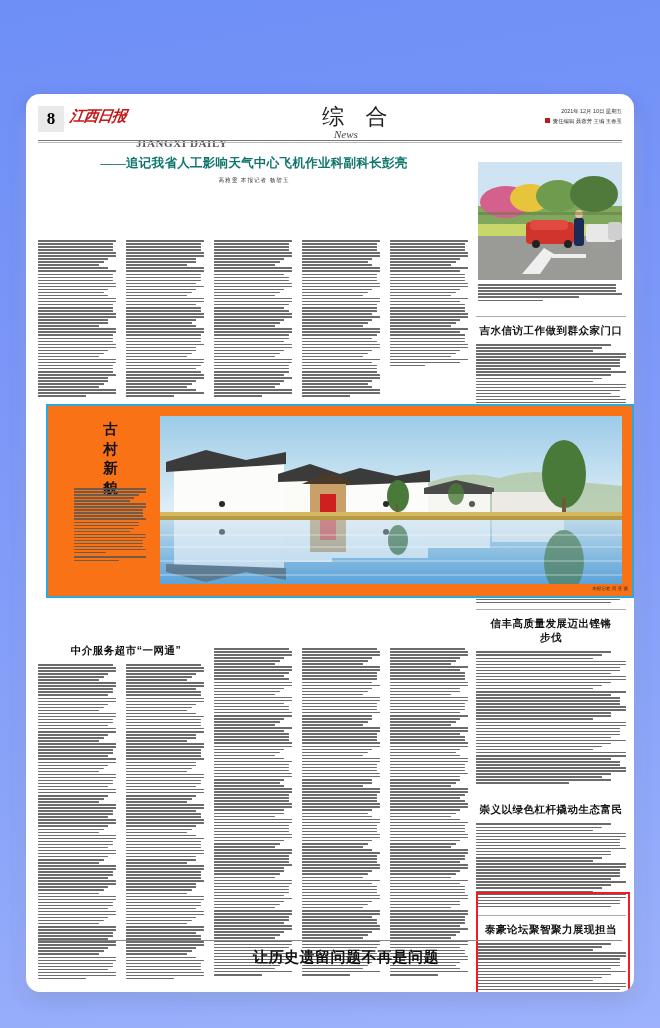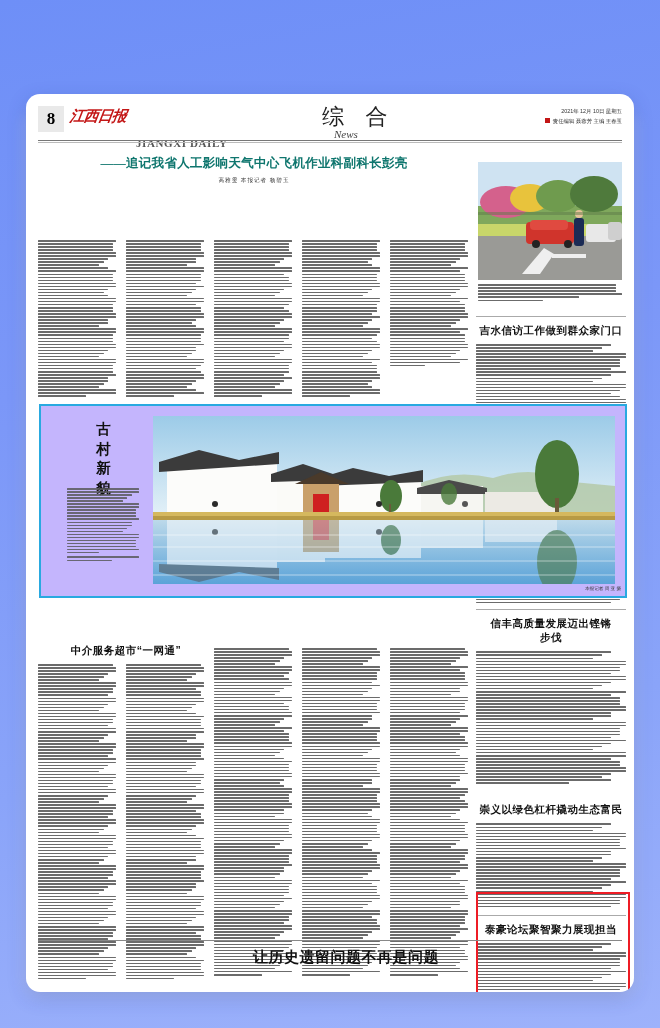--- a/index.html
+++ b/index.html
@@ -78,22 +78,22 @@
   .tx span.s84{width:84%}.tx span.s70{width:70%}
 
   
   .photo{background:#cfd8e6;overflow:hidden;position:relative;}
 
   .topphoto{position:absolute;left:440px;top:58px;width:144px;height:118px;}
   .topcap{position:absolute;left:440px;top:180px;width:144px;}
 
   
   .feature{
-    position:absolute;left:1px;top:300px;width:584px;height:190px;
-    border:2.2px solid #29a9e0;background:#c4b5fd;
+    position:absolute;left:8px;top:300px;width:584px;height:190px;
+    border:2.2px solid #29a9e0;background:#f97316;
   }
   .feature-title{
     position:absolute;left:52px;top:14px;width:22px;font-size:14.5px;
     font-family:"Liberation Serif",serif;font-weight:bold;color:#111;
     line-height:1.35;letter-spacing:1px;text-align:center;
   }
   .feature-cap{position:absolute;left:26px;top:82px;width:72px;}
   .feature-cap .tx span{background:#555;}
   .feature-photo{position:absolute;left:112px;top:10px;width:462px;height:168px;}
   .sigline{position:absolute;right:4px;bottom:4px;font-size:4.6px;color:#333;text-align:right;line-height:1.6;}

